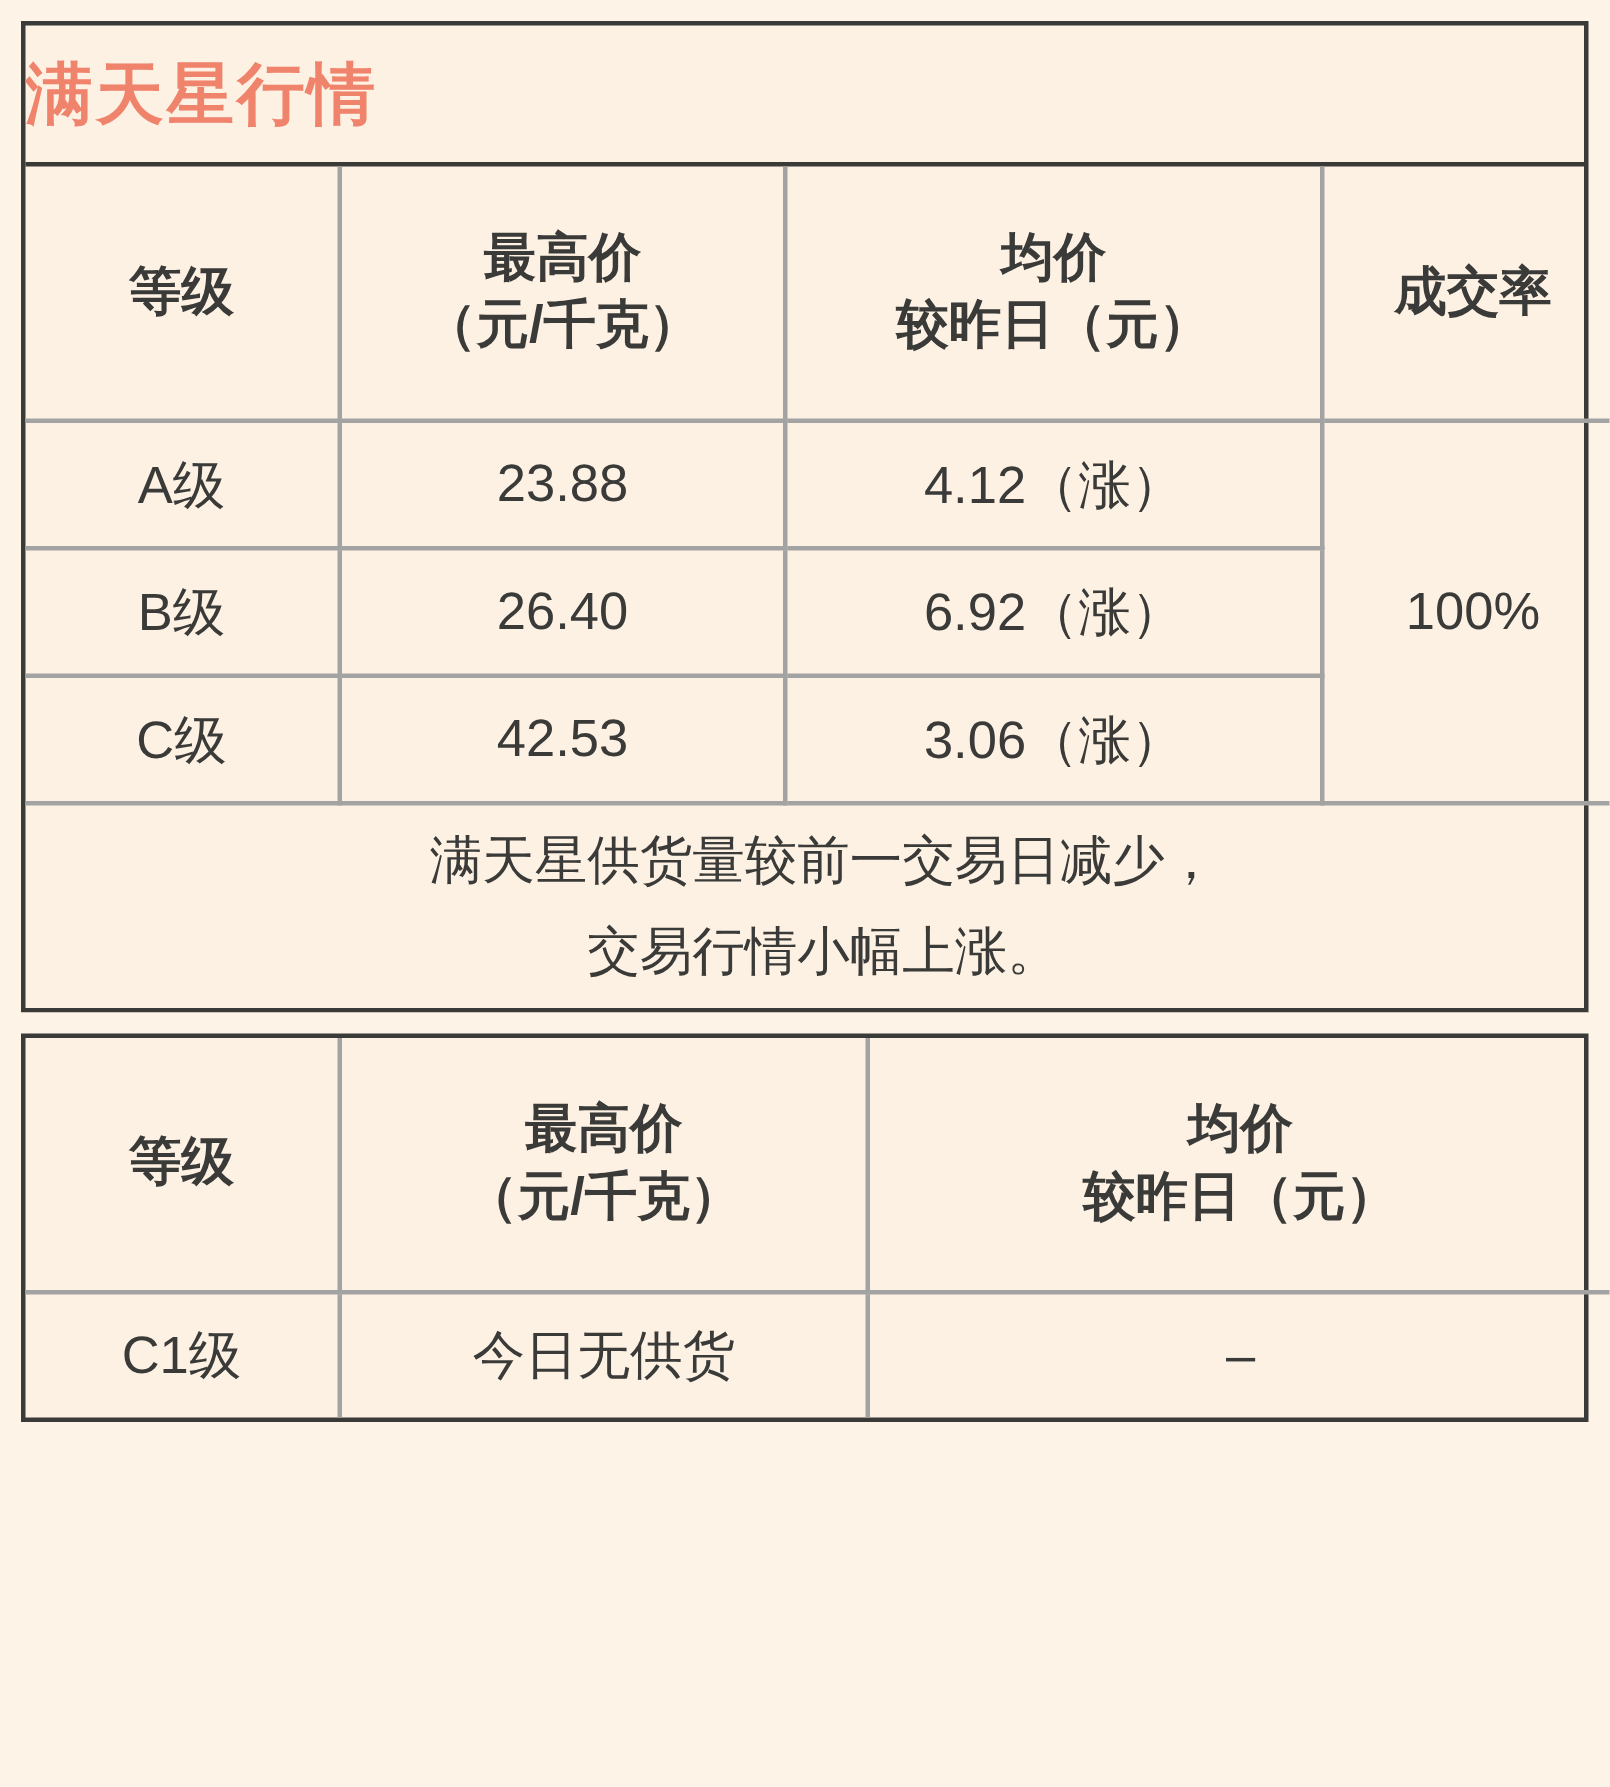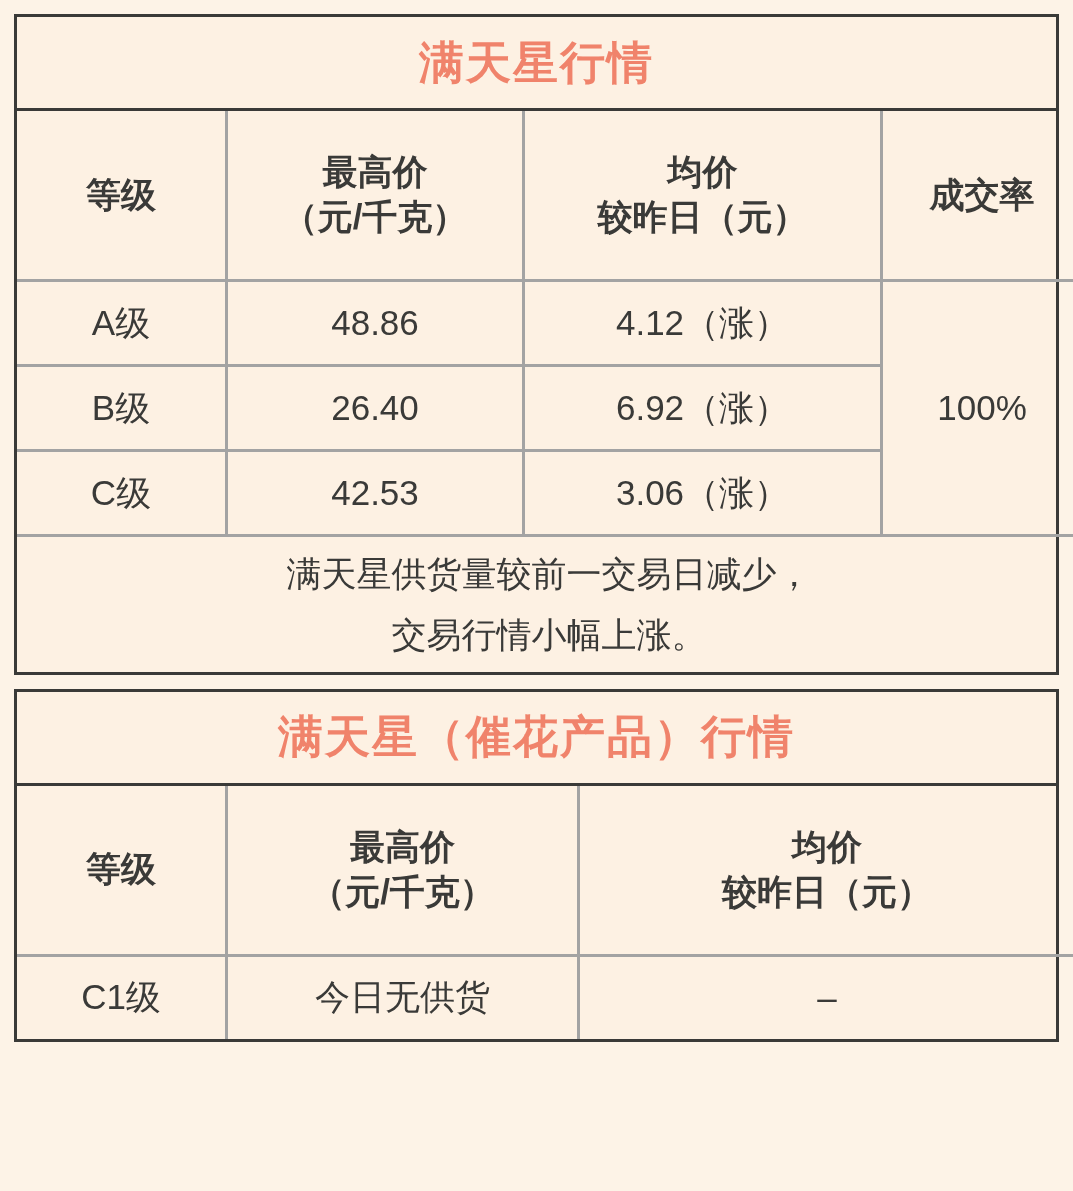--- a/index.html
+++ b/index.html
@@ -25,21 +25,21 @@
     box-sizing: border-box;
     border: 3px solid #3a3a38;
     background: #fdf1e3;
     width: 1045px;
   }
   .title-row {
     box-sizing: border-box;
     height: 94px;
     display: flex;
     align-items: center;
-    justify-content: center;
+    justify-content: flex-start;
     border-bottom: 3px solid #3a3a38;
   }
   .title-text {
     font-size: 45px;
     font-weight: bold;
     color: #f0836b;
     letter-spacing: 2px;
   }
   table.grid {
     border-collapse: collapse;
@@ -103,21 +103,21 @@
           <span>（元/千克）</span>
         </td>
         <td class="col-avg two-line">
           <span>均价</span>
           <span>较昨日（元）</span>
         </td>
         <td class="col-rate">成交率</td>
       </tr>
       <tr class="data">
         <td>A级</td>
-        <td>48.86</td>
+        <td>23.88</td>
         <td>4.12（涨）</td>
         <td rowspan="3">100%</td>
       </tr>
       <tr class="data">
         <td>B级</td>
         <td>26.40</td>
         <td>6.92（涨）</td>
       </tr>
       <tr class="data">
         <td>C级</td>
@@ -130,23 +130,20 @@
           <div>交易行情小幅上涨。</div>
         </td>
       </tr>
     </tbody>
       </table>
   </div>
 
   <div class="spacer"></div>
 
   <div class="frame">
-    <div class="title-row">
-      <div class="title-text">满天星（催花产品）行情</div>
-    </div>
 
     <table class="grid">
       <tbody>
           <tr class="hdr">
         <td class="col-grade2">等级</td>
         <td class="col-high2 two-line">
           <span>最高价</span>
           <span>（元/千克）</span>
         </td>
         <td class="col-avg2 two-line">

